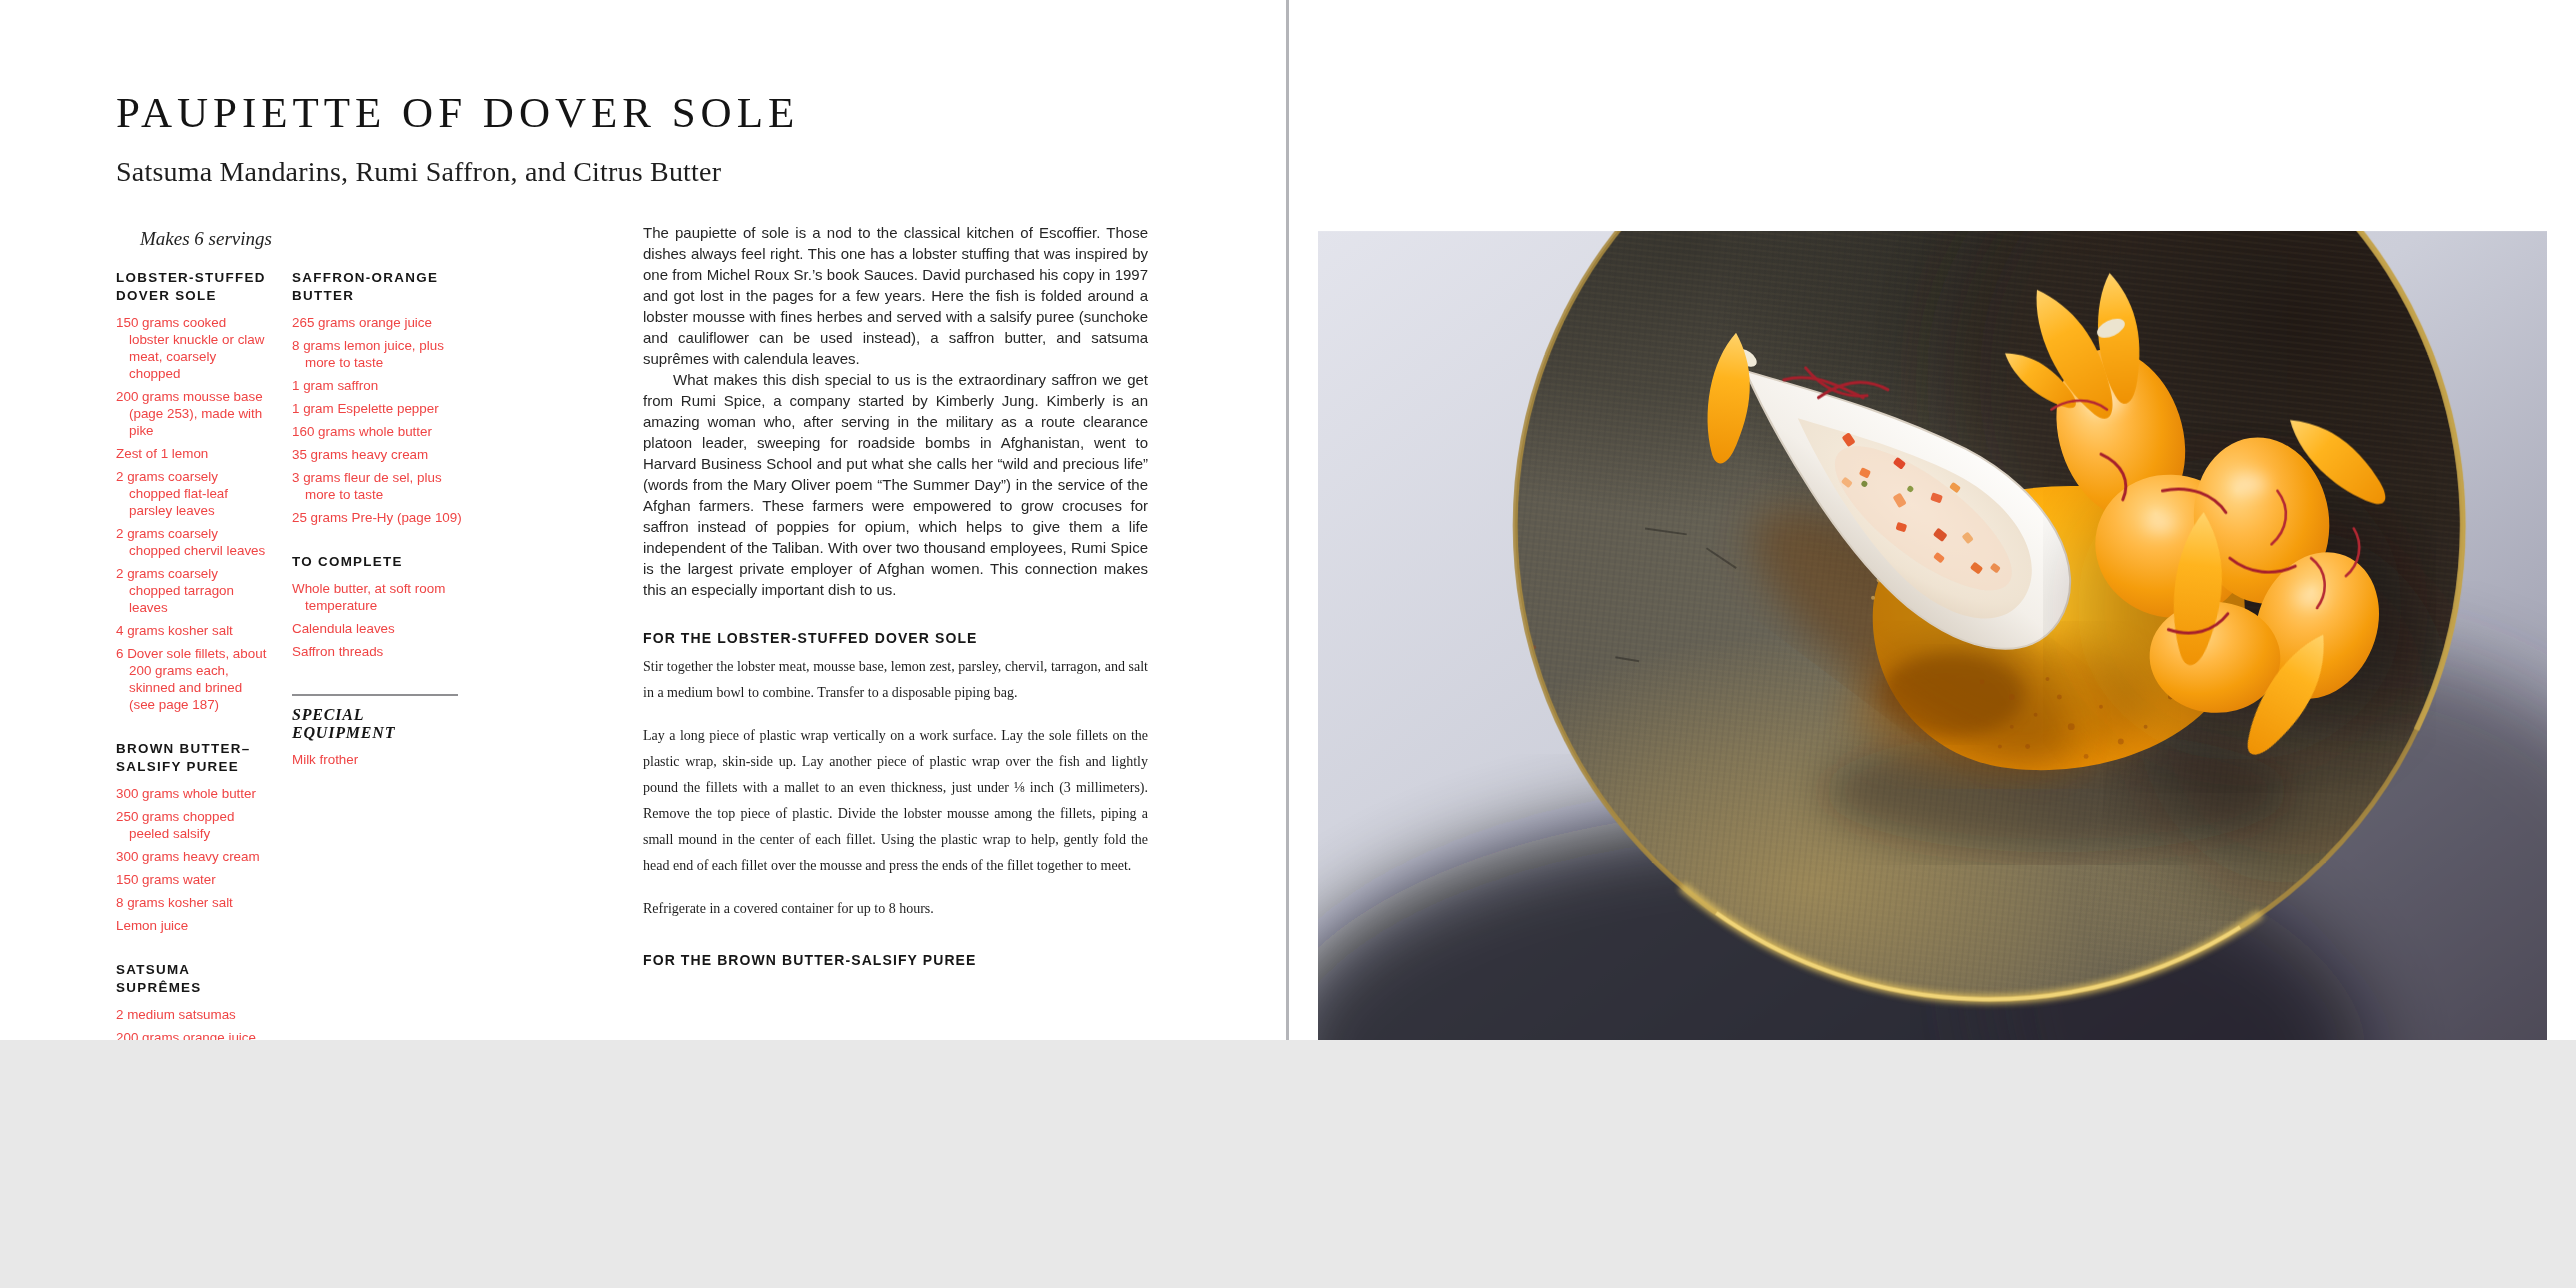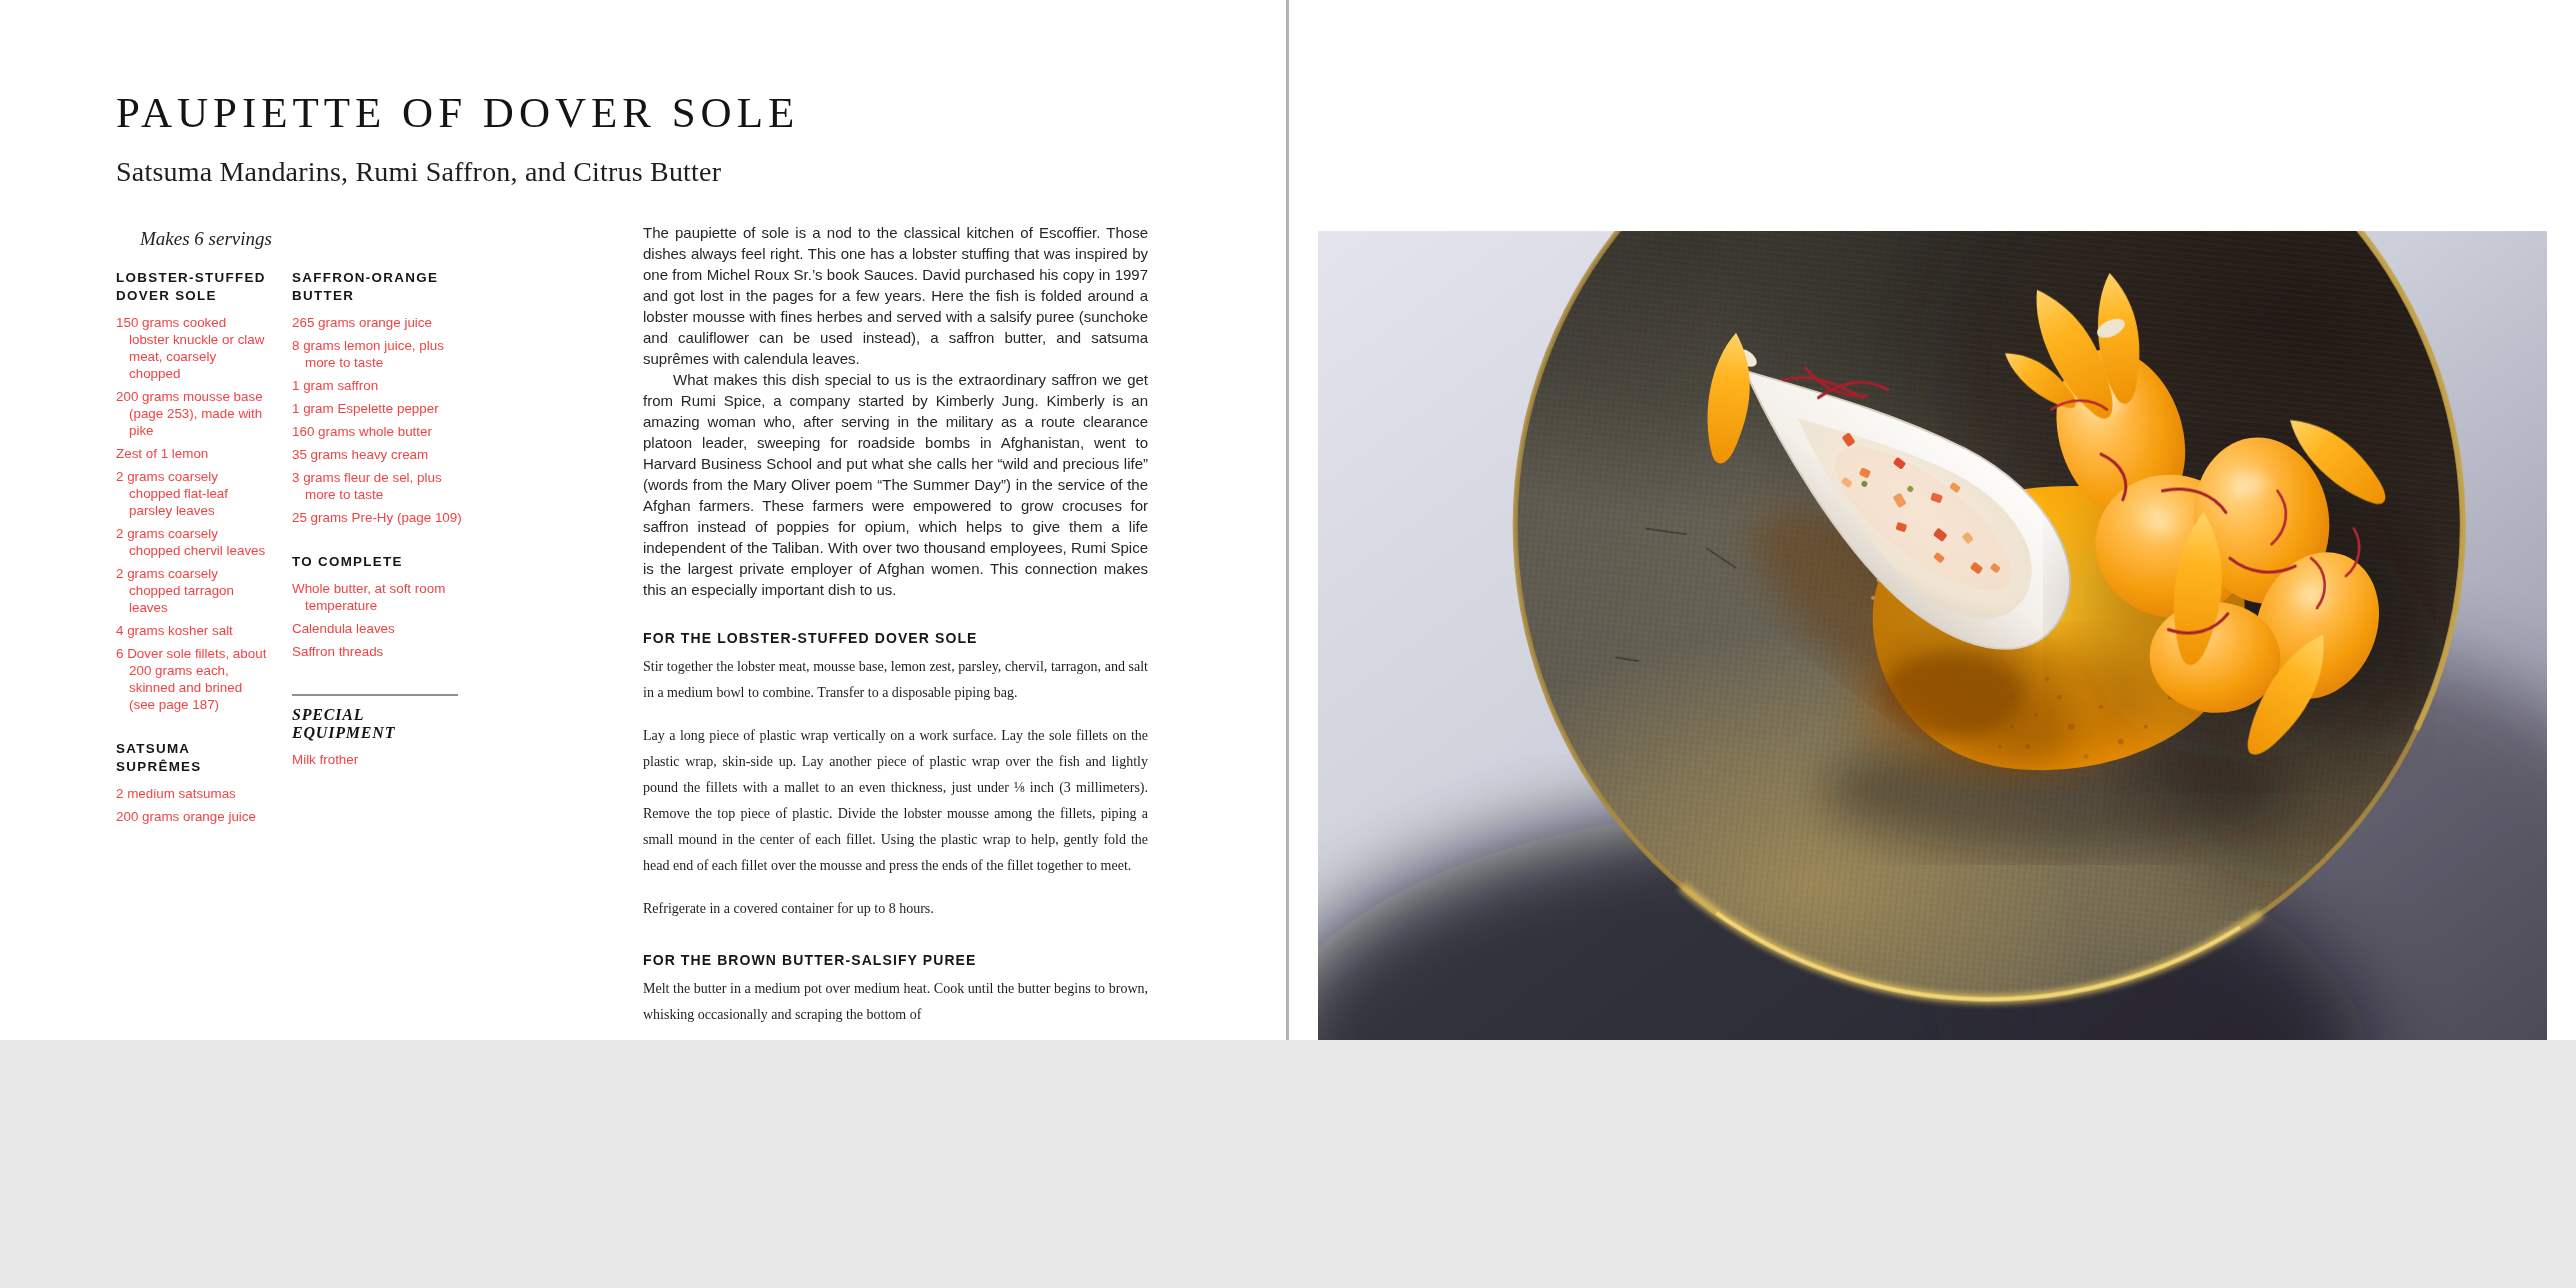--- a/index.html
+++ b/index.html
@@ -59,20 +59,29 @@
         <p class="ing-item">150 grams cooked lobster knuckle or claw meat, coarsely chopped</p>
         <p class="ing-item">200 grams mousse base (page 253), made with pike</p>
         <p class="ing-item">Zest of 1 lemon</p>
         <p class="ing-item">2 grams coarsely chopped flat-leaf parsley leaves</p>
         <p class="ing-item">2 grams coarsely chopped chervil leaves</p>
         <p class="ing-item">2 grams coarsely chopped tarragon leaves</p>
         <p class="ing-item">4 grams kosher salt</p>
         <p class="ing-item">6 Dover sole fillets, about 200 grams each, skinned and brined (see page 187)</p>
       </div>
       <div class="ing-section">
+        <p class="ing-heading">BROWN BUTTER–SALSIFY PUREE</p>
+        <p class="ing-item">300 grams whole butter</p>
+        <p class="ing-item">250 grams chopped peeled salsify</p>
+        <p class="ing-item">300 grams heavy cream</p>
+        <p class="ing-item">150 grams water</p>
+        <p class="ing-item">8 grams kosher salt</p>
+        <p class="ing-item">Lemon juice</p>
+      </div>
+      <div class="ing-section">
         <p class="ing-heading">SATSUMA SUPRÊMES</p>
         <p class="ing-item">2 medium satsumas</p>
         <p class="ing-item">200 grams orange juice</p>
       </div>
     </div>
 
     <div class="ing-col ing-col2">
       <div class="ing-section">
         <p class="ing-heading">SAFFRON-ORANGE BUTTER</p>
         <p class="ing-item">265 grams orange juice</p>
@@ -99,21 +108,20 @@
       <div class="headnote">
         <p>The paupiette of sole is a nod to the classical kitchen of Escoffier. Those dishes always feel right. This one has a lobster stuffing that was inspired by one from Michel Roux Sr.’s book Sauces. David purchased his copy in 1997 and got lost in the pages for a few years. Here the fish is folded around a lobster mousse with fines herbes and served with a salsify puree (sunchoke and cauliflower can be used instead), a saffron butter, and satsuma suprêmes with calendula leaves.</p>
         <p class="indent">What makes this dish special to us is the extraordinary saffron we get from Rumi Spice, a company started by Kimberly Jung. Kimberly is an amazing woman who, after serving in the military as a route clearance platoon leader, sweeping for roadside bombs in Afghanistan, went to Harvard Business School and put what she calls her “wild and precious life” (words from the Mary Oliver poem “The Summer Day”) in the service of the Afghan farmers. These farmers were empowered to grow crocuses for saffron instead of poppies for opium, which helps to give them a life independent of the Taliban. With over two thousand employees, Rumi Spice is the largest private employer of Afghan women. This connection makes this an especially important dish to us.</p>
       </div>
       <div class="method">
         <p class="m-heading">FOR THE LOBSTER-STUFFED DOVER SOLE</p>
         <p class="m-para">Stir together the lobster meat, mousse base, lemon zest, parsley, chervil, tarragon, and salt in a medium bowl to combine. Transfer to a disposable piping bag.</p>
         <p class="m-para">Lay a long piece of plastic wrap vertically on a work surface. Lay the sole fillets on the plastic wrap, skin-side up. Lay another piece of plastic wrap over the fish and lightly pound the fillets with a mallet to an even thickness, just under ⅛ inch (3 millimeters). Remove the top piece of plastic. Divide the lobster mousse among the fillets, piping a small mound in the center of each fillet. Using the plastic wrap to help, gently fold the head end of each fillet over the mousse and press the ends of the fillet together to meet.</p>
         <p class="m-para">Refrigerate in a covered container for up to 8 hours.</p>
         <p class="m-heading">FOR THE BROWN BUTTER-SALSIFY PUREE</p>
-        <p class="m-para">Melt the butter in a medium pot over medium heat. Cook until the butter begins to brown, whisking occasionally and scraping the bottom of</p>
       </div>
     </div>
 
     <div class="footer">
       <span class="pgnum">230</span>
       <span class="book">THE FRENCH LAUNDRY, PER SE</span>
     </div>
   </div>
 
   <div class="gutter"></div>

